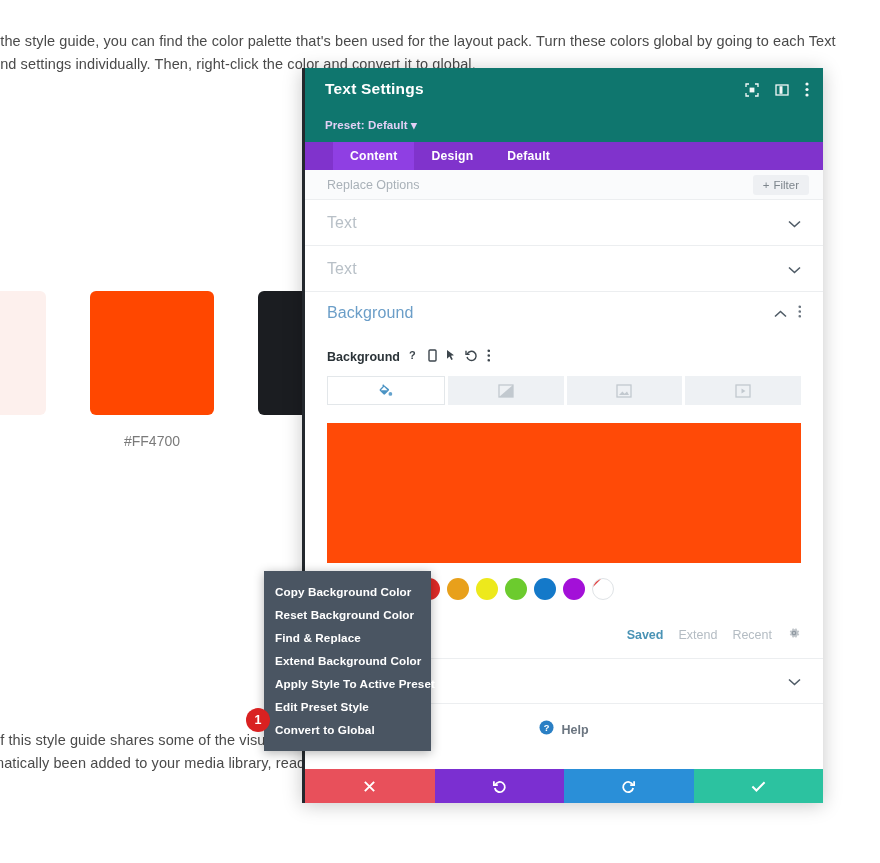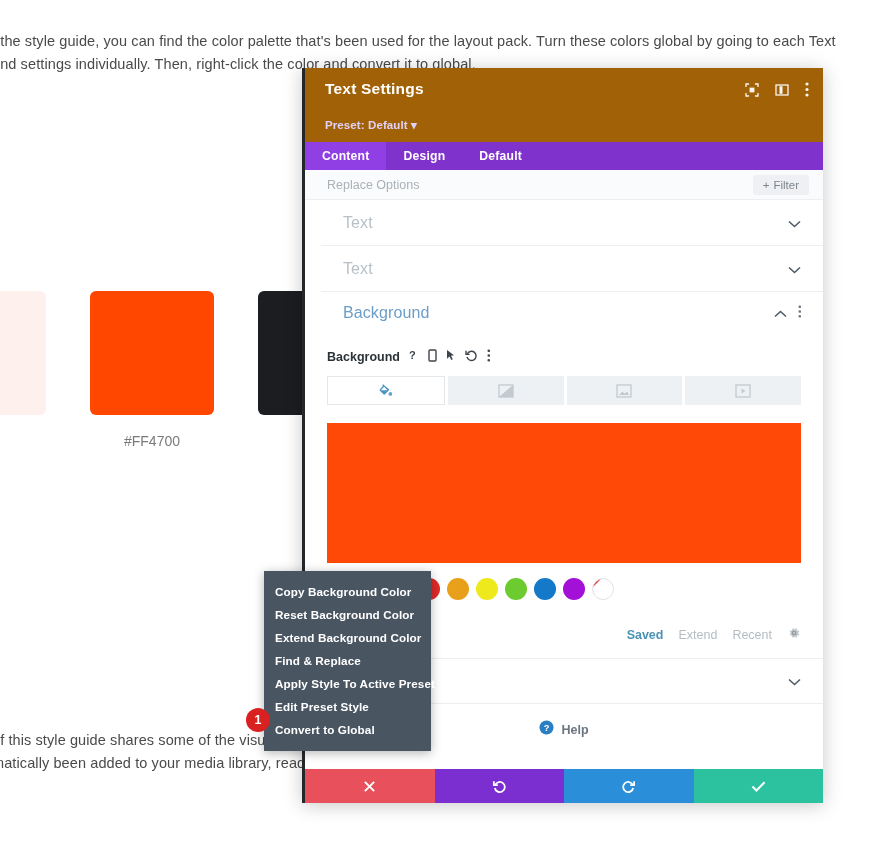--- a/index.html
+++ b/index.html
@@ -44,21 +44,21 @@
   #modal {
     position: absolute;
     left: 302px; top: 68px;
     width: 521px; height: 735px;
     background: #fff;
     box-shadow: 0 2px 18px rgba(0,0,0,.22);
     display: flex; flex-direction: column;
     border-left: 3px solid #23282d;
   }
   .m-header {
-    background: #a16207;
+    background: #0f766e;
     padding: 11px 18px 10px 20px;
     display: flex; align-items: flex-start;
     position: relative; flex: none;
   }
   .m-title {
     color: #fff; font-size: 15.5px; font-weight: bold;
     letter-spacing: .2px; line-height: 1.25;
   }
   .m-preset {
     color: #e2d0f5; font-size: 11.5px; font-weight: bold;
@@ -66,20 +66,21 @@
   }
   .m-header-icons {
     position: absolute; right: 14px; top: 14px;
     display: flex; align-items: center; gap: 16px;
   }
   .hicon { color: #fff; opacity: .95; display: block; cursor: pointer; }
 
   .m-tabs {
     background: #8033CC; display: flex; flex: none;
     height: 28px;
+    padding-left: 28px;
   }
   .m-tab {
     color: #fff; font-size: 12.2px; font-weight: bold;
     padding: 0 17px; display: flex; align-items: center;
     cursor: pointer; letter-spacing: .2px;
   }
   .m-tab.active { background: #8F3FE3; }
 
   .m-search {
     display: flex; align-items: center; justify-content: space-between;
@@ -91,21 +92,21 @@
     background: #eef0f3; color: #7d858c; font-size: 11.5px;
     padding: 4px 10px; border-radius: 3px; cursor: pointer;
     display: flex; align-items: center; gap: 4px;
   }
 
   .m-body { flex: 1 1 auto; overflow: hidden; background: #fff; }
 
   .acc-row {
     display: flex; align-items: center; justify-content: space-between;
     padding: 0 22px; height: 46px;
-    border-bottom: 1px solid #eceef0; cursor: pointer; margin-left: 16px;
+    border-bottom: 1px solid #eceef0; cursor: pointer;
   }
   .acc-row .acc-title { font-size: 16px; color: #b8c0c7; letter-spacing: .1px; }
   .acc-row.open .acc-title { color: #6b9ec8; }
   .acc-ctrls { display: flex; align-items: center; gap: 11px; }
   .chev { color: #4f5b66; }
 
   .bg-section { padding: 14px 22px 0 22px; }
   .bg-label-row {
     display: flex; align-items: center; gap: 9px; margin-bottom: 10px;
   }
@@ -440,21 +441,21 @@
         <svg width="15" height="13" viewBox="0 0 16 13" fill="none" stroke="#fff" stroke-width="2.1">
             <path d="M1.5 6.5l4.3 4.3L14.5 2"></path>
           </svg>
       </div>
     </div>
   </div>
 
   <div id="ctxmenu">
     <div class="ctx-item">Copy Background Color</div>
     <div class="ctx-item">Reset Background Color</div>
+    <div class="ctx-item">Find &amp; Replace</div>
     <div class="ctx-item">Extend Background Color</div>
-    <div class="ctx-item">Find &amp; Replace</div>
     <div class="ctx-item">Apply Style To Active Preset</div>
     <div class="ctx-item">Edit Preset Style</div>
     <div class="ctx-item">Convert to Global</div>
   </div>
   <div id="step-badge">1</div>
 
 </div>
 
 </body></html>

